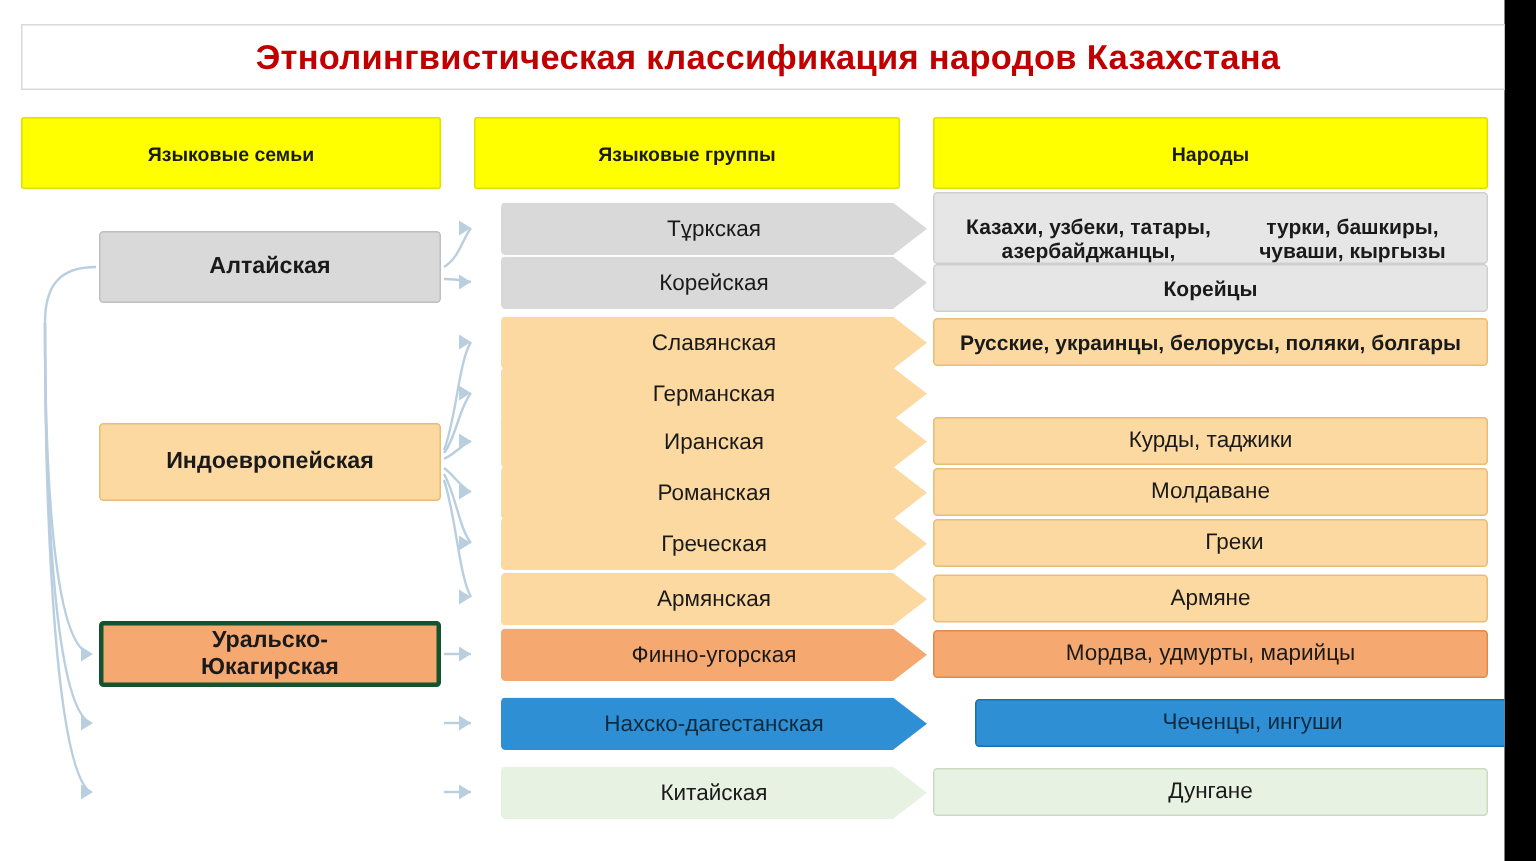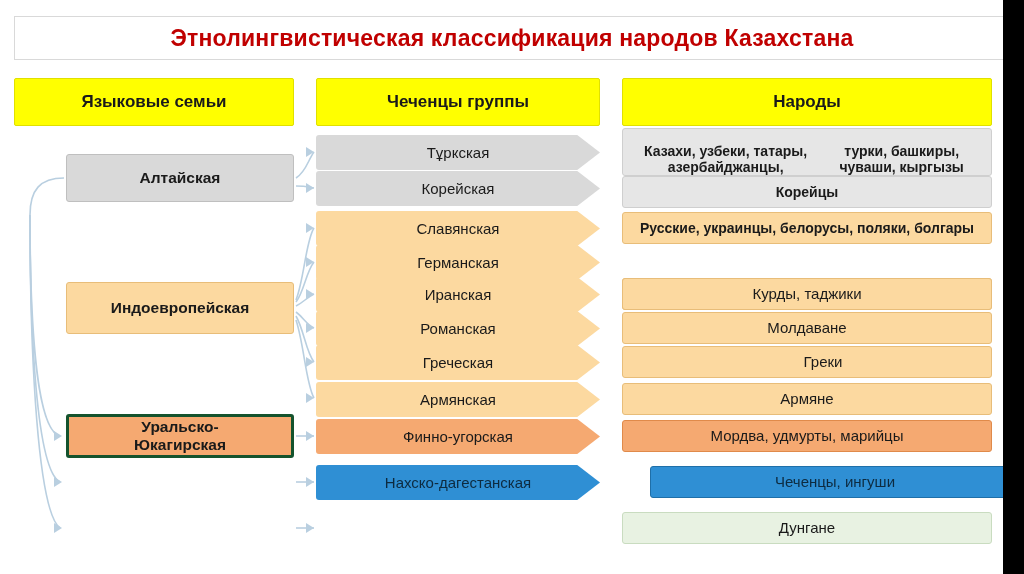--- a/index.html
+++ b/index.html
@@ -41,21 +41,21 @@
   
   .col-header {
     position: absolute;
     background: #ffff00;
     border: 1px solid #e0e000;
     box-sizing: border-box;
     display: flex;
     align-items: center;
     justify-content: center;
     font-weight: bold;
-    font-size: 17px;
+    font-size: 13px;
     color: #1a1a1a;
     border-radius: 2px;
   }
   #header-families { left: 14px;  top: 78px; width: 280px; height: 48px; }
   #header-groups   { left: 316px; top: 78px; width: 284px; height: 48px; }
   #header-peoples  { left: 622px; top: 78px; width: 370px; height: 48px; }
 
   
   .box {
     position: absolute;
@@ -79,21 +79,21 @@
     font-size: 15.5px;
   }
   .fam-grey   { background: #d9d9d9; border: 1px solid #bfbfbf; }
   .fam-tan    { background: #fcd9a0; border: 1px solid #e8bd79; }
   .fam-orange { background: #f5a971; border: 3px solid #14532d; }
   .fam-blue   { background: #2f8fd4; border: 1px solid #1f6fa8; color: #0d2b40; }
   .fam-green  { background: #e8f2e2; border: 1px solid #c9dcc0; }
 
   
   .group {
-    left: 316px;
+    left: 334px;
     width: 284px;
     font-size: 15px;
     clip-path: polygon(0 0, 92% 0, 100% 50%, 92% 100%, 0 100%);
   }
   .grp-grey   { background: #d9d9d9; }
   .grp-tan    { background: #fcd9a0; }
   .grp-orange { background: #f5a971; }
   .grp-blue   { background: #2f8fd4; color: #0d2b40; }
   .grp-green  { background: #e8f2e2; }
 
@@ -121,21 +121,21 @@
 </head>
 <body>
 
 <div id="page">
 
   <div id="title-box">
     <div id="title-text">Этнолингвистическая классификация народов Казахстана</div>
   </div>
 
   <div class="col-header" id="header-families">Языковые семьи</div>
-  <div class="col-header" id="header-groups">Чеченцы группы</div>
+  <div class="col-header" id="header-groups">Языковые группы</div>
   <div class="col-header" id="header-peoples">Народы</div>
 
   <svg id="connectors" viewBox="0 0 1024 574">
     <g stroke="#b9cfe0" stroke-width="1.6" fill="none">
       <path d="M64,178 C40,178 30,190 30,215"></path>
       <path d="M30,215 C30,300 34,430 60,436"></path>
       <path d="M30,215 C30,330 36,470 60,482"></path>
       <path d="M30,215 C30,360 38,512 60,528"></path>
       <path d="M296,178 C306,172 308,160 314,152"></path>
       <path d="M296,186 C306,186 308,187 314,188"></path>
@@ -177,20 +177,21 @@
   <div class="box group grp-grey" style="top:135px;height:35px;">Тұркская</div>
   <div class="box group grp-grey" style="top:171px;height:35px;">Корейская</div>
   <div class="box group grp-tan" style="top:211px;height:35px;">Славянская</div>
   <div class="box group grp-tan" style="top:245px;height:35px;">Германская</div>
   <div class="box group grp-tan" style="top:277px;height:35px;">Иранская</div>
   <div class="box group grp-tan" style="top:311px;height:35px;">Романская</div>
   <div class="box group grp-tan" style="top:345px;height:35px;">Греческая</div>
   <div class="box group grp-tan" style="top:382px;height:35px;">Армянская</div>
   <div class="box group grp-orange" style="top:419px;height:35px;">Финно-угорская</div>
   <div class="box group grp-blue" style="top:465px;height:35px;">Нахско-дагестанская</div>
+  <div class="box group grp-green" style="top:511px;height:35px;">Китайская</div>
 
   <div class="box people ppl-grey bold" style="top:128px;height:48px;flex-direction:row;align-items:flex-end;">
     <span>Казахи, узбеки, татары, азербайджанцы,</span>
     <span>турки, башкиры, чуваши, кыргызы</span>
   </div>
   <div class="box people ppl-grey bold" style="top:176px;height:32px;">Корейцы</div>
   <div class="box people ppl-tan bold" style="top:212px;height:32px;">Русские, украинцы, белорусы, поляки, болгары</div>
   <div class="box people ppl-tan" style="top:246px;height:32px;font-size:15px;margin-top:32px;">Немцы, евреи</div>
   <div class="box people ppl-tan" style="top:278px;height:32px;font-size:15px;">Курды, таджики</div>
   <div class="box people ppl-tan" style="top:312px;height:32px;font-size:15px;">Молдаване</div>

